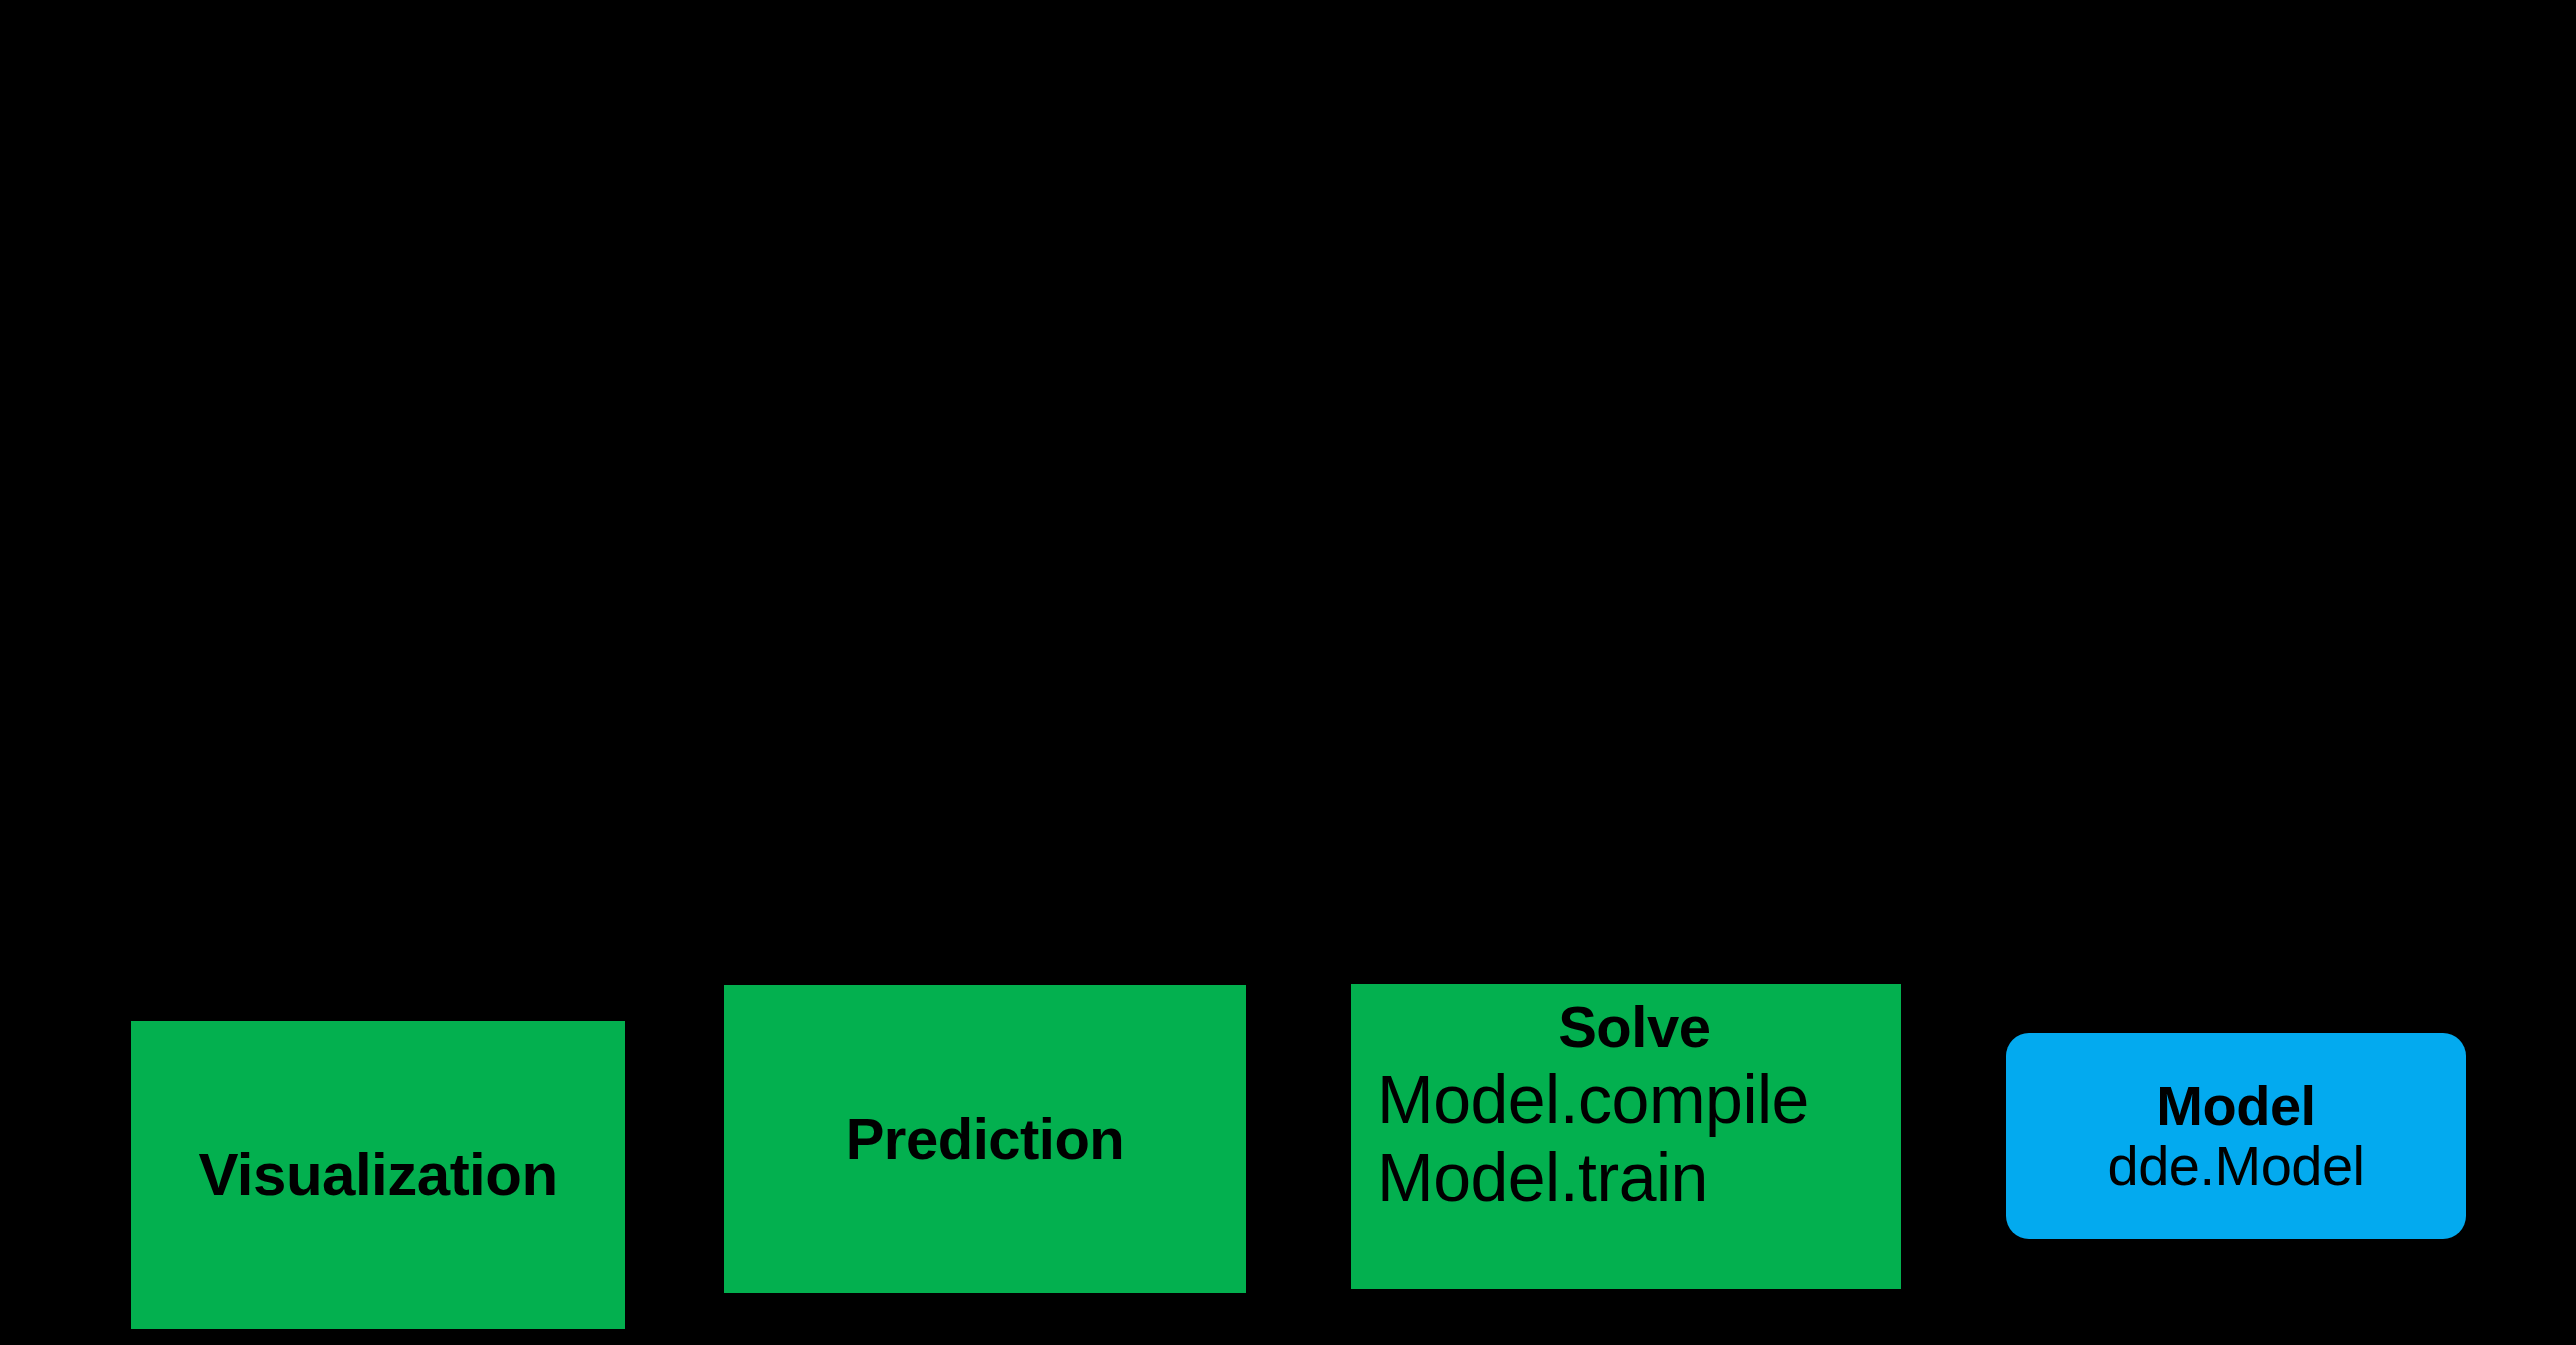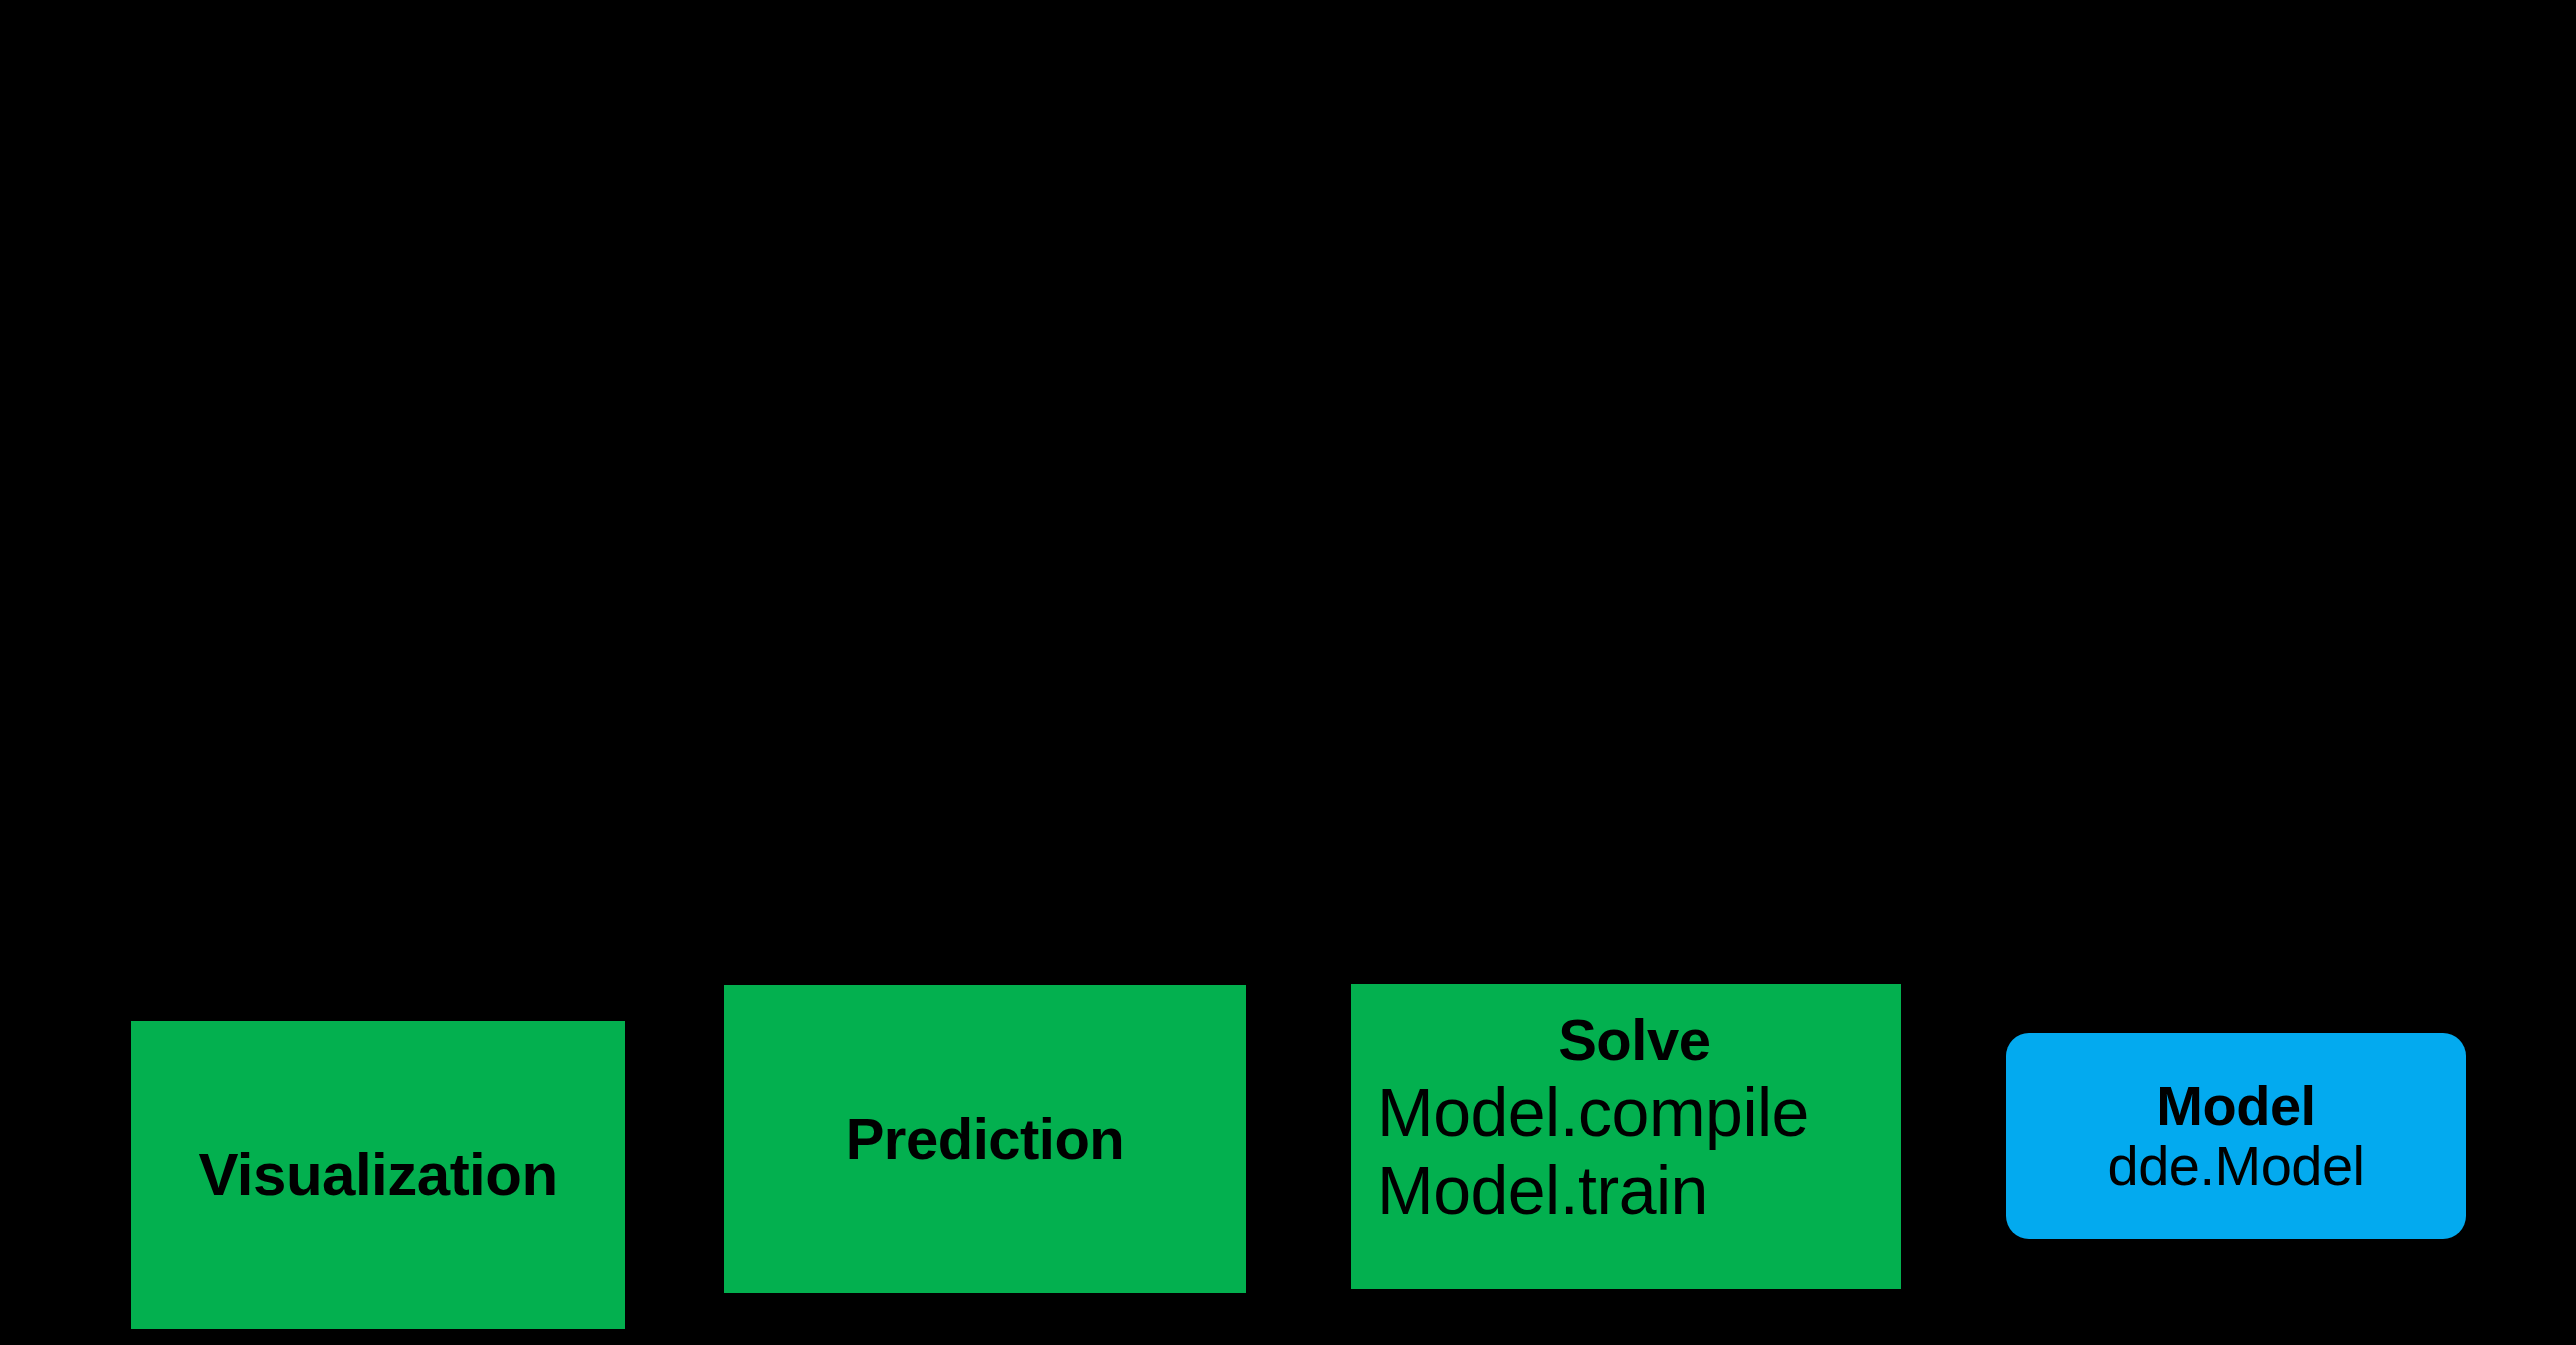--- a/index.html
+++ b/index.html
@@ -70,21 +70,21 @@
     gap: 12px;
   }
   
   #node-solve {
     left: 1351px;
     top: 984px;
     width: 550px;
     height: 305px;
     background: #03b04f;
     justify-content: flex-start;
-    padding-top: 27px;
+    padding-top: 14px;
   }
   #node-solve .lines {
     display: flex;
     flex-direction: column;
     align-items: flex-start;
     gap: 9.4px;
     width: 100%;
     padding-left: 26px;
     box-sizing: border-box;
   }

